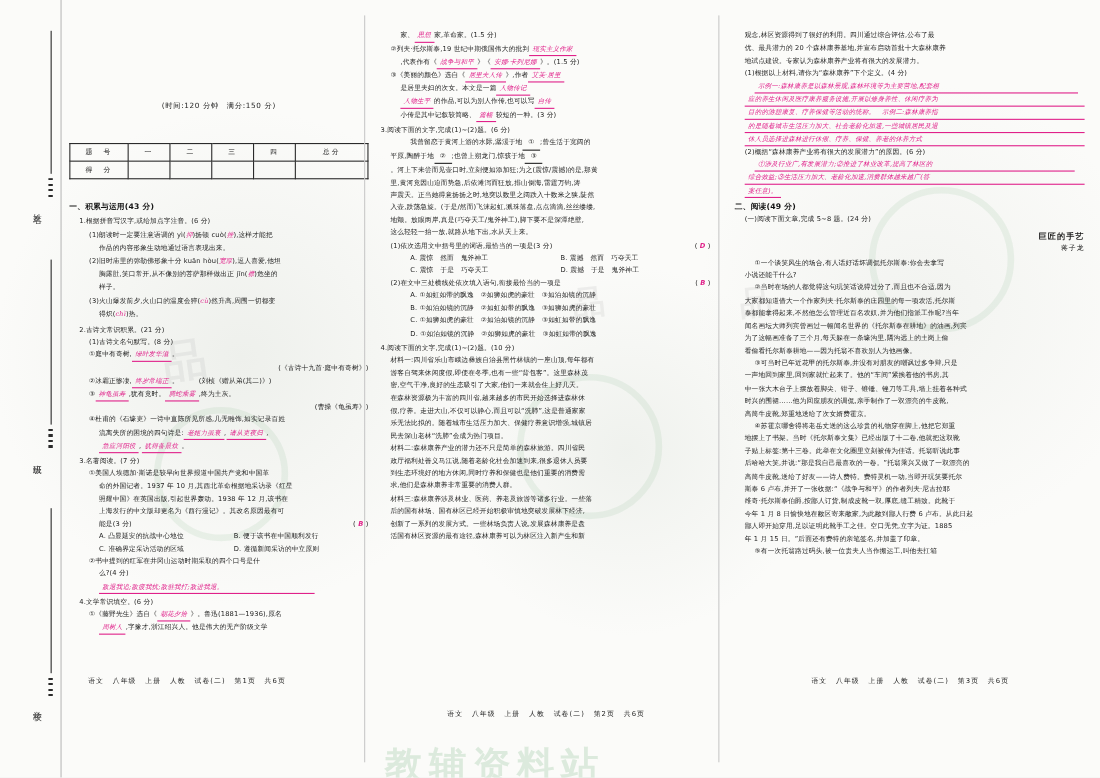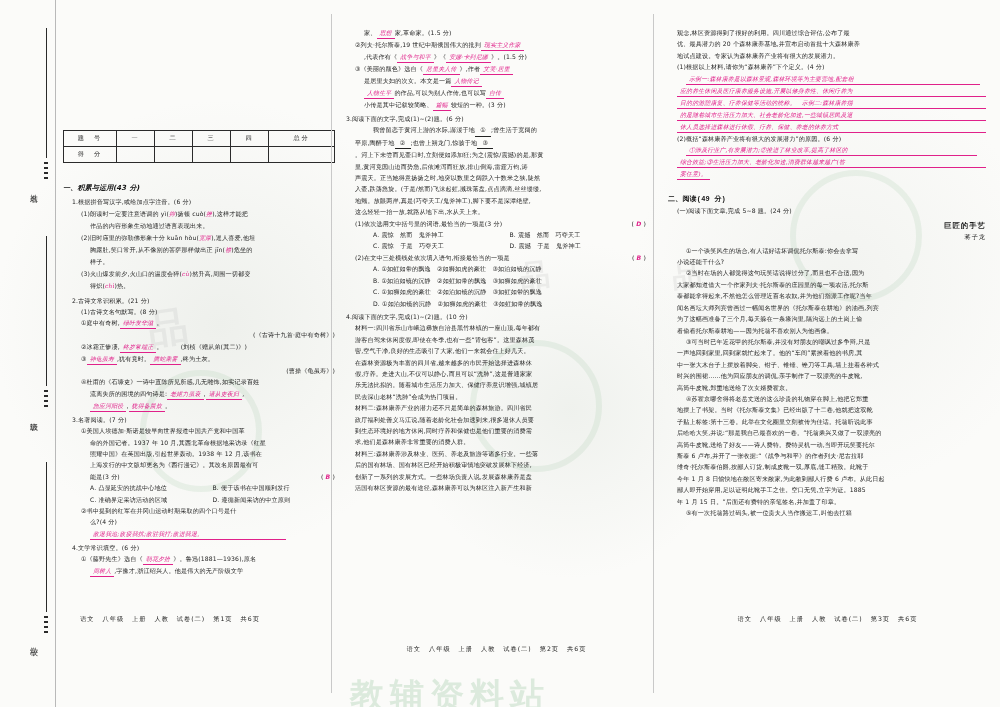--- a/index.html
+++ b/index.html
@@ -130,20 +130,21 @@
     <div class="mlabel" style="top:416px;">班级</div>
 
     <div class="mline" style="top:462px;height:150px;"></div>
     <div class="mdots" style="top:616px;"></div>
     <div class="mlabel" style="top:640px;">学校</div>
   </div>
   <div class="vrule" style="left:55px;"></div>
 
   <div class="page" id="page1">
 
+    <div class="body sub" style="left:60px;top:84px;width:278px;">(时间:120 分钟　满分:150 分)</div>
 
     <table class="scoretbl" style="left:63px;top:130px;width:272px;">
       <tbody>
           <tr>
         <td style="width:50px;">题　号</td>
         <td>一</td>
         <td>二</td>
         <td>三</td>
         <td>四</td>
         <td>总分</td>
@@ -153,21 +154,21 @@
         <td></td>
         <td></td>
         <td></td>
         <td></td>
         <td></td>
       </tr>
     </tbody>
       </table>
 
     <div style="position:absolute;left:63px;top:183px;width:272px;">
-      <div class="body sec" style="position:static;font-style:italic;">一、积累与运用(43 分)</div>
+      <div class="body sec" style="position:static;">一、积累与运用(43 分)</div>
 
       <div class="body ind1" style="position:static;margin-top:2px;">1.根据拼音写汉字,或给加点字注音。(6 分)</div>
       <div class="body ind2" style="position:static;">
         <span>(1)朗读时一定要注意语调的 yì(</span><span class="hw">抑</span><span>)扬顿 cuò(</span><span class="hw">挫</span><span>),这样才能把</span>
       </div>
       <div class="body ind3" style="position:static;">作品的内容形象生动地通过语言表现出来。</div>
 
       <div class="body ind2" style="position:static;">
         <span>(2)旧时庙里的弥勒佛形象十分 kuān hòu(</span><span class="hw">宽厚</span><span>),逗人喜爱,他坦</span>
       </div>
@@ -346,21 +347,21 @@
       <div class="body ind1" style="position:static;"><span class="hwu" style="width:98%;">应的养生休闲及医疗康养服务设施,开展以修身养性、休闲疗养为</span></div>
       <div class="body ind1" style="position:static;"><span class="hwu" style="width:98%;">目的的游憩康复、疗养保健等活动的统称。　示例二:森林康养指</span></div>
       <div class="body ind1" style="position:static;"><span class="hwu" style="width:98%;">的是随着城市生活压力加大、社会老龄化加速,一些城镇居民及退</span></div>
       <div class="body ind1" style="position:static;"><span class="hwu" style="width:98%;">休人员选择进森林进行休假、疗养、保健、养老的休养方式</span></div>
 
       <div class="body ind1" style="position:static;">(2)概括“森林康养产业将有很大的发展潜力”的原因。(6 分)</div>
       <div class="body ind2" style="position:static;"><span class="hwu" style="width:95%;">①涉及行业广,有发展潜力;②推进了林业改革,提高了林区的</span></div>
       <div class="body ind1" style="position:static;"><span class="hwu" style="width:98%;">综合效益;③生活压力加大、老龄化加速,消费群体越来越广(答</span></div>
       <div class="body ind1" style="position:static;"><span class="hwu">案任意)。</span></div>
 
-      <div class="body sec" style="position:static;margin-top:14px;font-family:Liberation Mono, monospace;">二、阅读(49 分)</div>
+      <div class="body sec" style="position:static;margin-top:3px;">二、阅读(49 分)</div>
       <div class="body ind1" style="position:static;">(一)阅读下面文章,完成 5~8 题。(24 分)</div>
       <div class="body center" style="position:static;font-weight:bold;font-size:7.4px;letter-spacing:1px;margin-top:3px;">巨匠的手艺</div>
       <div class="body center" style="position:static;font-size:6.2px;letter-spacing:1px;">蒋子龙</div>
 
       <div class="body ind2" style="position:static;margin-top:2px;">①一个谈笑风生的场合,有人话好话坏调侃托尔斯泰:你会去拿写</div>
       <div class="body ind1" style="position:static;">小说还能干什么?</div>
 
       <div class="body ind2" style="position:static;">②当时在场的人都觉得这句玩笑话说得过分了,而且也不合适,因为</div>
       <div class="body ind1" style="position:static;">大家都知道借大一个作家列夫·托尔斯泰的庄园里的每一项农活,托尔斯</div>
       <div class="body ind1" style="position:static;">泰都能拿得起来,不然他怎么管理近百名农奴,并为他们指派工作呢?当年</div>

